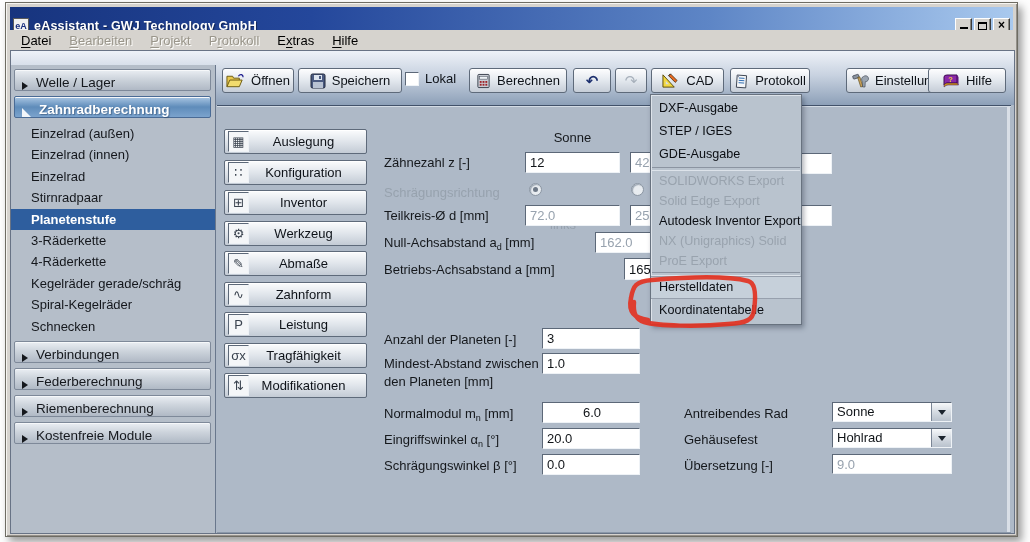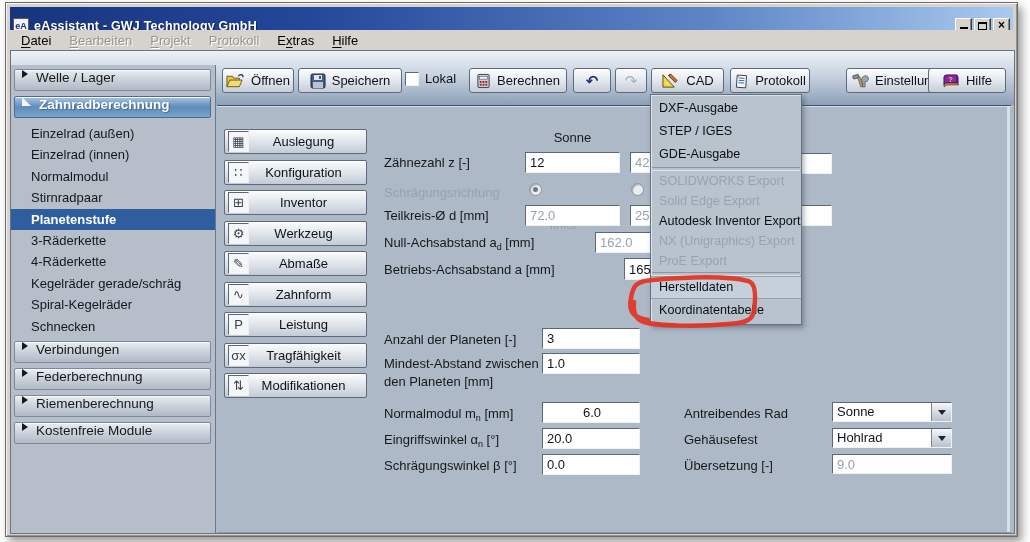--- a/index.html
+++ b/index.html
@@ -48,21 +48,21 @@
   .tb-btn .dim{color:#a7b0bb;}
   .undo-glyph{color:#1c2f6e;font-weight:bold;font-size:15px;}
   .checkbox{position:absolute;left:394px;top:21px;width:14px;height:14px;background:#fff;
             border:1px solid;border-color:#5c6878 #eef2f6 #eef2f6 #5c6878;z-index:3;}
   .chk-label{position:absolute;left:414px;top:20px;font-size:13px;color:#0e1218;z-index:3;}
   .icon-svg{display:inline-flex;align-items:center;}
   
   .sidebar{position:absolute;left:0;top:14px;width:205px;height:470px;background:#b5bec9;
            border-right:1px solid #69778c;padding-top:2px;z-index:2;}
   .sec{height:22px;margin:2px 4px 5px 3px;background:linear-gradient(#eaeef3,#cdd4dc 45%,#b0b9c5);
-       border:1px solid #7e8999;border-radius:2px;display:flex;align-items:flex-start;gap:8px;padding:0 7px;
+       border:1px solid #7e8999;border-radius:2px;display:flex;align-items:flex-end;gap:8px;padding:0 7px;
        font-size:13.5px;color:#15181d;box-shadow:inset 0 1px 0 #f6f8fa;}
   .sec.exp{background:linear-gradient(#a9c6e3,#5f8cba 50%,#7ba3cd);border-color:#4a6b95;color:#fff;font-weight:bold;
            text-shadow:1px 1px 1px rgba(20,40,70,.4);}
   .tri-r{width:0;height:0;border-left:6px solid #15181d;border-top:4px solid transparent;border-bottom:4px solid transparent;}
   .tri-exp{width:0;height:0;border-bottom:9px solid #f2f6fa;border-right:9px solid transparent;}
   .si{height:21.4px;line-height:21.4px;padding-left:20px;font-size:13px;color:#14171c;}
   .si.sel{background:#2e5e9e;color:#fff;font-weight:bold;}
   
   .tbx-btn{position:absolute;left:213px;width:143px;height:25px;
            background:linear-gradient(#fbfcfd,#e0e5eb 50%,#c3cbd5);border:1px solid #5e6a7a;border-radius:2px;
@@ -236,21 +236,21 @@
         <div class="sec">
           <span class="tri-r"></span>
           <span>Welle / Lager</span>
         </div>
         <div class="sec exp">
           <span class="tri-exp"></span>
           <span>Zahnradberechnung</span>
         </div>
         <div class="si">Einzelrad (außen)</div>
         <div class="si">Einzelrad (innen)</div>
-        <div class="si">Normalmodul</div>
+        <div class="si">Einzelrad</div>
         <div class="si">Stirnradpaar</div>
         <div class="si sel">Planetenstufe</div>
         <div class="si">3-Räderkette</div>
         <div class="si">4-Räderkette</div>
         <div class="si">Kegelräder gerade/schräg</div>
         <div class="si">Spiral-Kegelräder</div>
         <div class="si">Schnecken</div>
         <div class="sec" style="margin-top:4px;">
           <span class="tri-r"></span>
           <span>Verbindungen</span>
@@ -365,21 +365,21 @@
       <input class="fld ro" style="left: 821px; top: 403px; width: 120px; height: 20px;" value="9.0">
 
       <div class="cad-menu">
         <div class="mi">DXF-Ausgabe</div>
         <div class="mi">STEP / IGES</div>
         <div class="mi">GDE-Ausgabe</div>
         <div class="msep"></div>
         <div class="mi dis">SOLIDWORKS Export</div>
         <div class="mi dis">Solid Edge Export</div>
         <div class="mi dis" style="color:#0b0e13;">Autodesk Inventor Export</div>
-        <div class="mi dis">NX (Unigraphics) Export</div>
+        <div class="mi dis">NX (Unigraphics) Solid</div>
         <div class="mi dis">ProE Export</div>
         <div class="msep"></div>
         <div class="mi hl">Herstelldaten</div>
         <div class="mi">Koordinatentabelle</div>
       </div>
 
       <svg class="annotation" viewBox="0 0 160 70">
         <path d="M 30 52 C 16 50, 10 44, 13 30 C 15 18, 18 13, 34 12 C 70 9, 110 8, 130 13 C 138 15, 138 28, 136 42 C 135 52, 128 55, 110 56 C 80 59, 40 58, 26 54 C 18 52, 15 44, 16 34" fill="none" stroke="#e23222" stroke-width="4.5" stroke-linecap="round" stroke-linejoin="round" opacity="0.92"></path>
       </svg>
 

